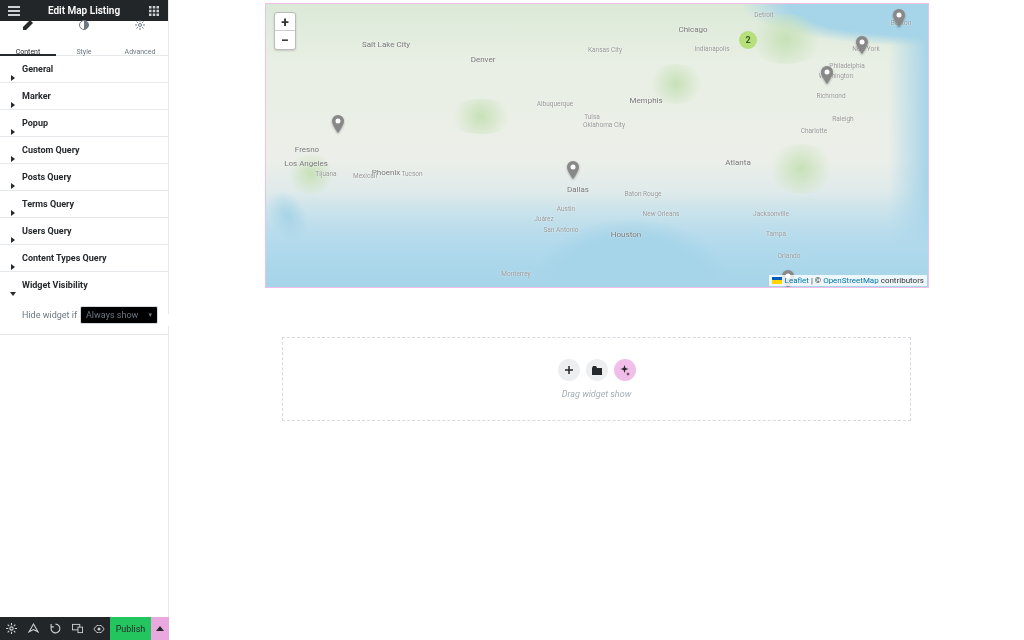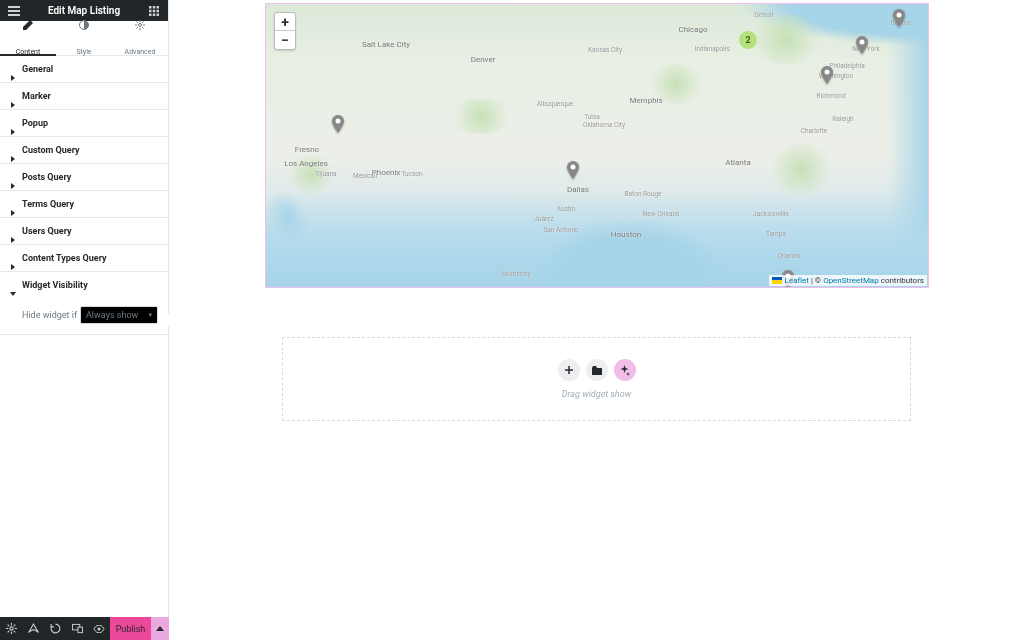--- a/index.html
+++ b/index.html
@@ -28,21 +28,21 @@
 .control-row { display: flex; align-items: center; justify-content: space-between; }
 .control-label { font-size: 9px; color: #6d7882; margin-left: 12px; }
 .select { width: 78px; height: 18px; border: 1px solid #d5dadf; border-radius: 2px; background: #000000; display: flex; align-items: center; justify-content: space-between; padding: 0 5px; font-size: 9px; color: #6d7882; cursor: pointer; }
 .select .dd { font-size: 7px; color: #6d7882; }
 
 .collapse-handle { position: absolute; left: 168px; top: 313px; width: 8px; height: 14px; background: #fff; border: 1px solid #e6e9ec; border-left: none; border-radius: 0 3px 3px 0; display: flex; align-items: center; justify-content: center; font-size: 6px; color: #a4afb7; cursor: pointer; }
 
 .footer { position: absolute; bottom: 0; left: 0; width: 169px; height: 23px; background: #232629; display: flex; align-items: center; }
 .footer .ficon { width: 22px; height: 23px; display: flex; align-items: center; justify-content: center; cursor: pointer; }
 .footer .ficon svg { fill: #cfd1d3; }
-.footer .publish { flex: 1; height: 23px; background: #ec4899; display: flex; align-items: center; justify-content: center; font-size: 9px; color: #26292c; cursor: pointer; }
+.footer .publish { flex: 1; height: 23px; background: #22c55e; display: flex; align-items: center; justify-content: center; font-size: 9px; color: #26292c; cursor: pointer; }
 .footer .pubdd { width: 18px; height: 23px; background: #e9a9df; display: flex; align-items: center; justify-content: center; cursor: pointer; }
 .footer .pubdd svg { fill: #26292c; }
 
 .canvas { position: absolute; left: 169px; top: 0; right: 0; bottom: 0; background: #fff; }
 
 .map-wrap { position: absolute; left: 96px; top: 3px; width: 664px; height: 285px; border: 1px solid #f1bde9; background: linear-gradient(180deg,#dbe9d8 0%,#e8efe4 20%,#ecefe9 55%,#b9dcee 100%); overflow: hidden; }
 .ocean-top { position:absolute; top:0; right:0; width: 220px; height: 50px; background: radial-gradient(ellipse at top right,#a6d4e8 0%,#a6d4e8 45%,transparent 60%);}
 .ocean-right { position:absolute; top:0; right:0; width: 40px; height: 100%; background: linear-gradient(90deg,transparent,#a6d4e8);}
 .ocean-bottom { position:absolute; bottom:0; left:0; right:0; height:95px; background: linear-gradient(180deg,transparent,#b0d9ec 60%,#a6d4e8);}
 .gulf { position:absolute; bottom:0; left:40%; width:200px; height:70px; background: radial-gradient(ellipse at bottom,#a6d4e8 0%,#a6d4e8 50%,transparent 70%);}

